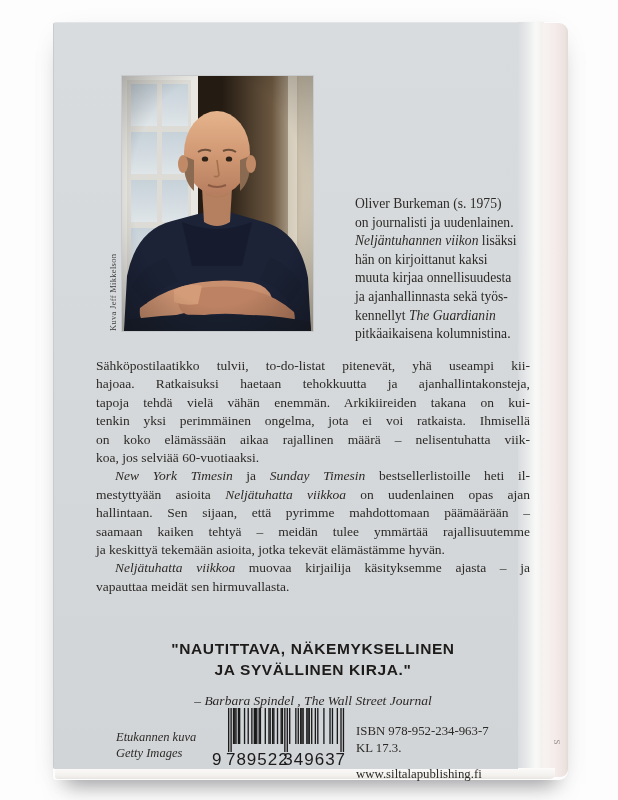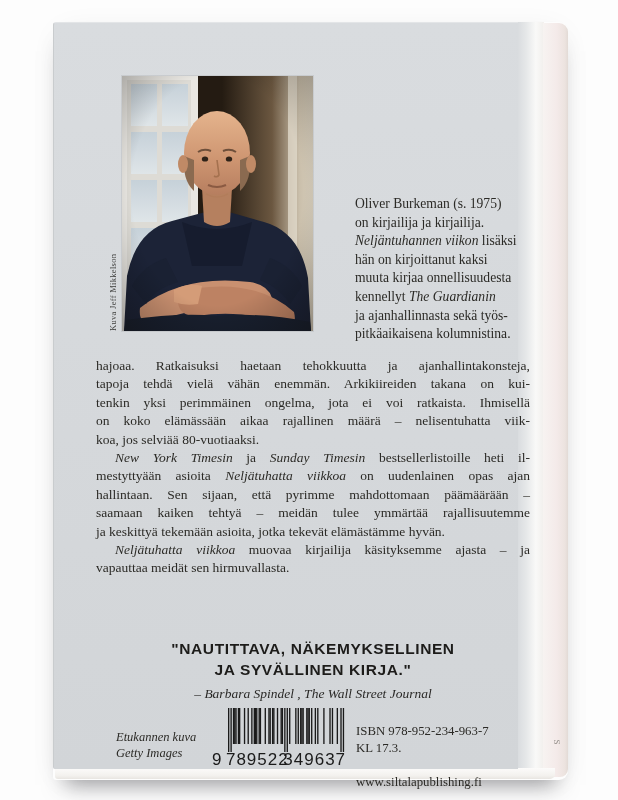--- a/index.html
+++ b/index.html
@@ -70,34 +70,34 @@
   .tline i{font-style:italic;}
   
   .quote{
     position:absolute;left:42px;top:615px;width:434px;text-align:center;
   }
   .quote .qline{
     font-family:"Liberation Sans",sans-serif;font-weight:700;
     font-size:15.5px;line-height:21px;letter-spacing:.6px;color:#1d1c1a;
   }
   .quote .attr{
-    margin-top:6px;font-family:"Liberation Serif",serif;font-style:italic;
+    margin-top:13px;font-family:"Liberation Serif",serif;font-style:italic;
     font-size:13.5px;color:#2a2927;
   }
   
   .cover-credit{
     position:absolute;left:62px;top:706px;
     font-size:12.5px;line-height:16px;color:#2b2a26;font-style:italic;
   }
   .barcode{position:absolute;left:156px;top:683px;}
   .isbn-block{
     position:absolute;left:302px;top:700px;
     font-size:12.8px;line-height:16.5px;color:#2b2a26;
   }
-  .isbn-block .site{margin-top:18px;}
+  .isbn-block .site{margin-top:10px;}
 </style>
 </head>
 <body>
 
 <div class="book">
 
   <div class="spine-band"></div>
   <div class="page-right">
     <span class="spine-letter">S</span>
   </div>
@@ -175,35 +175,36 @@
 
         <path d="M10,210 Q20,190 44,182 L56,206 Q34,212 24,228 Z" fill="#1a2133"></path>
         <path d="M180,210 Q170,190 148,182 L138,204 Q158,212 168,228 Z" fill="#1a2133"></path>
         <rect x="0" y="0" width="191" height="255" fill="url(#vign)"></rect>
       </svg>
     </div>
     <div class="photo-credit">Kuva Jeff Mikkelson</div>
 
     <div class="bio">
         <div class="tline"><span>Oliver Burkeman (s. 1975)</span></div>
-        <div class="tline"><span>on kirjailija ja kirjailija.</span></div>
+        <div class="tline"><span>on journalisti ja uudenlainen.</span></div>
         <div class="tline"><i>Neljäntuhannen viikon</i><span> lisäksi</span></div>
         <div class="tline"><span>hän on kirjoittanut kaksi</span></div>
         <div class="tline"><span>muuta kirjaa onnellisuudesta</span></div>
+        <div class="tline"><span>ja ajanhallinnasta sekä työs-</span></div>
         <div class="tline"><span>kennellyt </span><i>The Guardianin</i></div>
-        <div class="tline"><span>ja ajanhallinnasta sekä työs-</span></div>
         <div class="tline"><span>pitkäaikaisena kolumnistina.</span></div>
       </div>
 
     <div class="blurb">
+        <div class="tline"><span>Sähköpostilaatikko tulvii, to-do-listat pitenevät, yhä useampi kii-</span></div>
         <div class="tline"><span>hajoaa. Ratkaisuksi haetaan tehokkuutta ja ajanhallintakonsteja,</span></div>
         <div class="tline"><span>tapoja tehdä vielä vähän enemmän. Arkikiireiden takana on kui-</span></div>
         <div class="tline"><span>tenkin yksi perimmäinen ongelma, jota ei voi ratkaista. Ihmisellä</span></div>
         <div class="tline"><span>on koko elämässään aikaa rajallinen määrä – nelisentuhatta viik-</span></div>
-        <div class="tline end"><span>koa, jos selviää 80-vuotiaaksi.</span></div>
+        <div class="tline end"><span>koa, jos selviää 60-vuotiaaksi.</span></div>
         <div class="tline ind"><i>New York Timesin</i><span> ja </span><i>Sunday Timesin</i><span> bestsellerlistoille heti il-</span></div>
         <div class="tline"><span>mestyttyään asioita </span><i>Neljätuhatta viikkoa</i><span> on uudenlainen opas ajan</span></div>
         <div class="tline"><span>hallintaan. Sen sijaan, että pyrimme mahdottomaan päämäärään –</span></div>
         <div class="tline"><span>saamaan kaiken tehtyä – meidän tulee ymmärtää rajallisuutemme</span></div>
         <div class="tline end"><span>ja keskittyä tekemään asioita, jotka tekevät elämästämme hyvän.</span></div>
         <div class="tline ind"><i>Neljätuhatta viikkoa</i><span> muovaa kirjailija käsityksemme ajasta – ja</span></div>
         <div class="tline end"><span>vapauttaa meidät sen hirmuvallasta.</span></div>
       </div>
 
     <div class="quote">

